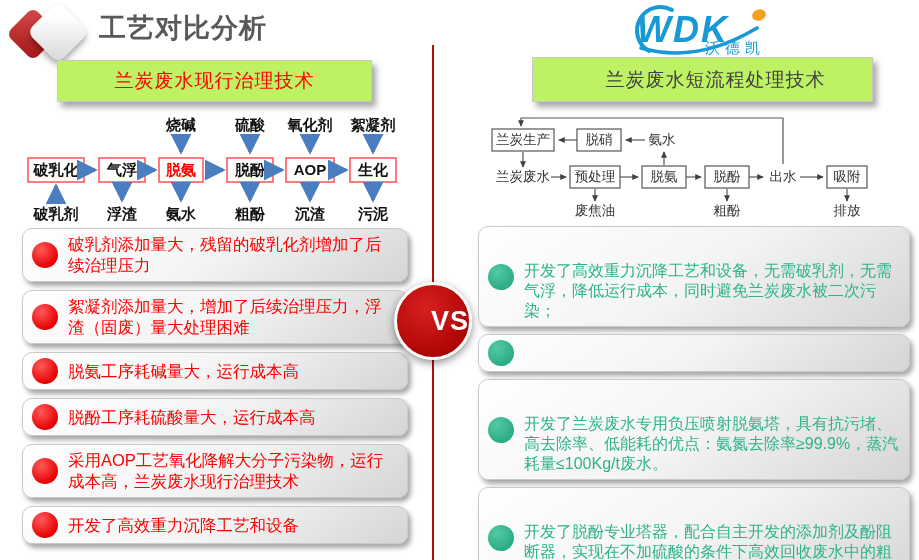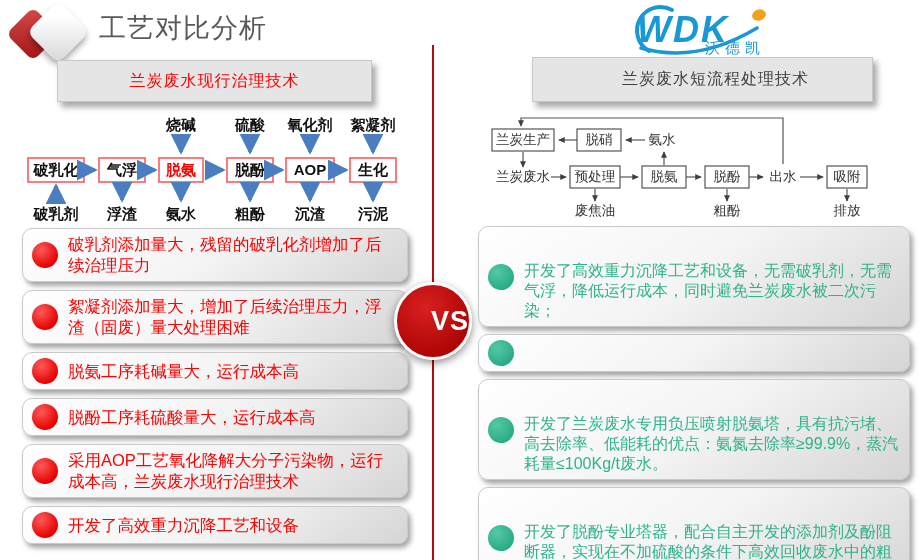--- a/index.html
+++ b/index.html
@@ -7,35 +7,35 @@
     position:relative;width:919px;height:560px;overflow:hidden;background:#fff;
     font-family:"Liberation Sans","DejaVu Sans",sans-serif;
   }
   
   .diamond-wrap{position:absolute;left:6px;top:4px;width:86px;height:64px;}
   .d-red{position:absolute;left:8px;top:11px;width:38px;height:38px;transform:rotate(45deg);
     background:linear-gradient(135deg,#d54a4a,#a31515);border-radius:7px;}
   .d-white{position:absolute;left:30px;top:6px;width:44px;height:44px;transform:rotate(45deg);
     background:linear-gradient(135deg,#ffffff 25%,#d6d6d6);border-radius:8px;
     box-shadow:3px 3px 6px rgba(0,0,0,.35);}
-  .page-title{position:absolute;left:99px;top:10px;margin:0;font-size:27px;font-weight:normal;
+  .page-title{position:absolute;left:99px;top:10px;margin:0;font-size:27px;font-weight:bold;
     color:#595959;letter-spacing:1px;}
   
   .logo{position:absolute;left:617px;top:2px;width:178px;height:54px;}
   
   .divider{position:absolute;left:432px;top:45px;width:2px;height:515px;background:#b50d0d;}
   .vs-badge{position:absolute;left:394px;top:282px;width:72px;height:72px;border-radius:50%;
     background:radial-gradient(circle at 40% 32%,#d82020,#ad0404 75%);
     border:3px solid #fafafa;box-shadow:0 3px 8px rgba(0,0,0,.45);
     display:flex;align-items:center;justify-content:flex-end;color:#fff;font-weight:bold;
     font-size:27px;letter-spacing:1px;z-index:6;}
   
-  .panel-header{position:absolute;background:#e5e5e5;border:1px solid #c8c8c8;
+  .panel-header{position:absolute;background:#bef264;border:1px solid #c8c8c8;
     box-shadow:4px 5px 6px rgba(0,0,0,.35);display:flex;align-items:center;justify-content:center;
-    font-size:16px;letter-spacing:1px;}
+    font-size:19px;letter-spacing:1px;}
   .left-header{left:57px;top:60px;width:313px;height:40px;color:#ff0000;}
   .right-header{left:532px;top:57px;width:313px;height:43px;color:#404040;padding-left:26px;}
   
   .flow-left{position:absolute;left:8px;top:112px;width:412px;height:112px;}
   .flow-right{position:absolute;left:478px;top:112px;width:436px;height:110px;}
   .flow-left text{font-family:"Liberation Sans","DejaVu Sans",sans-serif;font-size:15px;font-weight:600;fill:#111;}
   .flow-left text.red{fill:#ff0000;}
   .flow-left text.bold{font-weight:800;}
   .flow-left rect{fill:#ffffff;stroke:#ff5050;stroke-width:1.5;}
   .flow-left line{stroke:#4a7ec0;stroke-width:3.5;}

